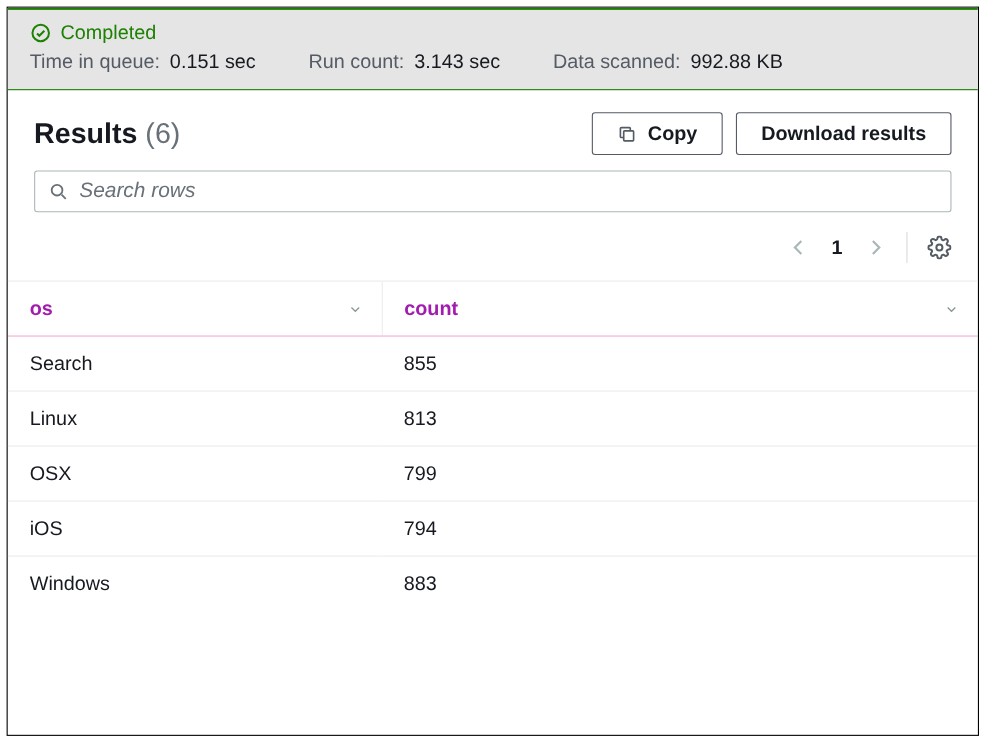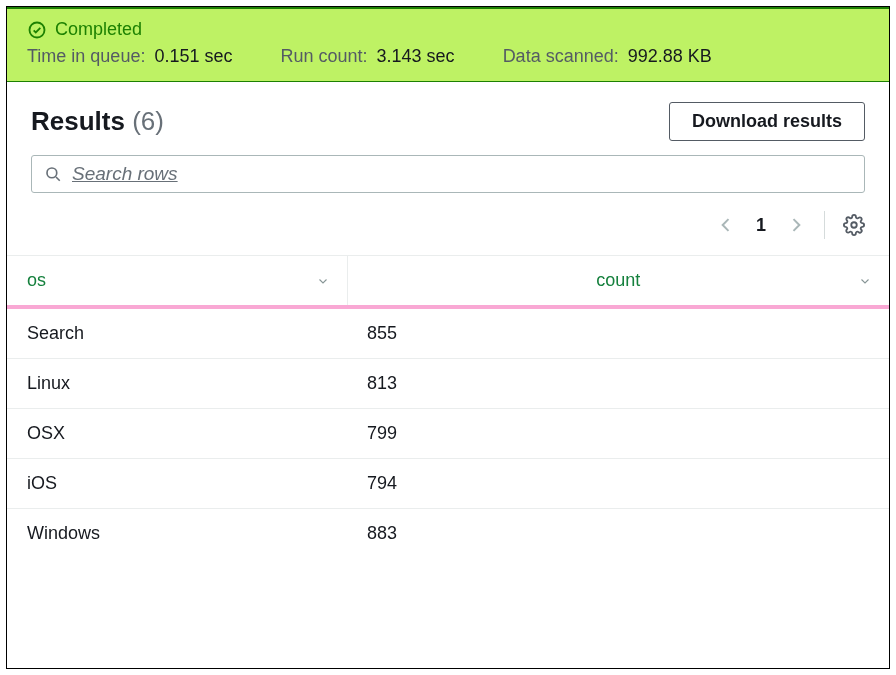--- a/index.html
+++ b/index.html
@@ -9,21 +9,21 @@
     padding: 6px;
   }
   .panel {
     border: 1px solid #000;
     width: 884px;
     height: 663px;
     overflow: hidden;
     background: #fff;
   }
   .status-bar {
-    background: #bef264;
+    background: #e5e5e5;
     border-top: 2px solid #1d8102;
     border-bottom: 1px solid #1d8102;
     padding: 10px 6px 14px 20px;
   }
   .status-row1 {
     display: flex;
     align-items: center;
     gap: 8px;
     color: #1d8102;
     font-size: 18px;
@@ -87,21 +87,20 @@
     gap: 10px;
   }
   .search-input {
     border: none;
     outline: none;
     font-size: 19px;
     flex: 1;
     font-style: italic;
     color: #687078;
     background: transparent;
-    text-decoration: underline;
   }
   .search-input::placeholder {
     color: #687078;
     font-style: italic;
   }
   .pager-row {
     display: flex;
     justify-content: flex-end;
     align-items: center;
     gap: 14px;
@@ -124,30 +123,29 @@
     display: flex;
     align-items: center;
   }
   table {
     width: 100%;
     border-collapse: collapse;
   }
   thead th {
     text-align: left;
     font-size: 18px;
-    font-weight: 400;
-    color: #15803d;
+    font-weight: 700;
+    color: #a21caf;
     padding: 14px 20px;
     border-top: 1px solid #eaeded;
-    border-bottom: 4px solid #f9a8d4;
+    border-bottom: 1px solid #f9a8d4;
     position: relative;
   }
   thead th + th {
     border-left: 1px solid #eaeded;
-    text-align: center;
   }
   .sort-icon {
     position: absolute;
     right: 18px;
     top: 50%;
     transform: translateY(-50%);
     color: #879596;
   }
   tbody td {
     font-size: 18px;
@@ -190,20 +188,29 @@
       </span>
     </div>
   </div>
 
   <div class="results-header">
     <div class="results-title">
       <span>Results</span>
       <span class="results-count">(6)</span>
     </div>
     <div class="btn-row">
+      <button class="btn">
+        <span>
+          <svg width="18" height="18" viewBox="0 0 24 24" fill="none" stroke="#545b64" stroke-width="2">
+            <rect x="8" y="8" width="12" height="12" rx="1"></rect>
+            <path d="M16 8V5a1 1 0 0 0-1-1H5a1 1 0 0 0-1 1v10a1 1 0 0 0 1 1h3"></path>
+          </svg>
+        </span>
+        <span>Copy</span>
+      </button>
       <button class="btn">
         <span>Download results</span>
       </button>
     </div>
   </div>
 
   <div class="search-wrap">
     <div class="search-box">
       <span>
         <svg width="18" height="18" viewBox="0 0 24 24" fill="none" stroke="#687078" stroke-width="2.2">

